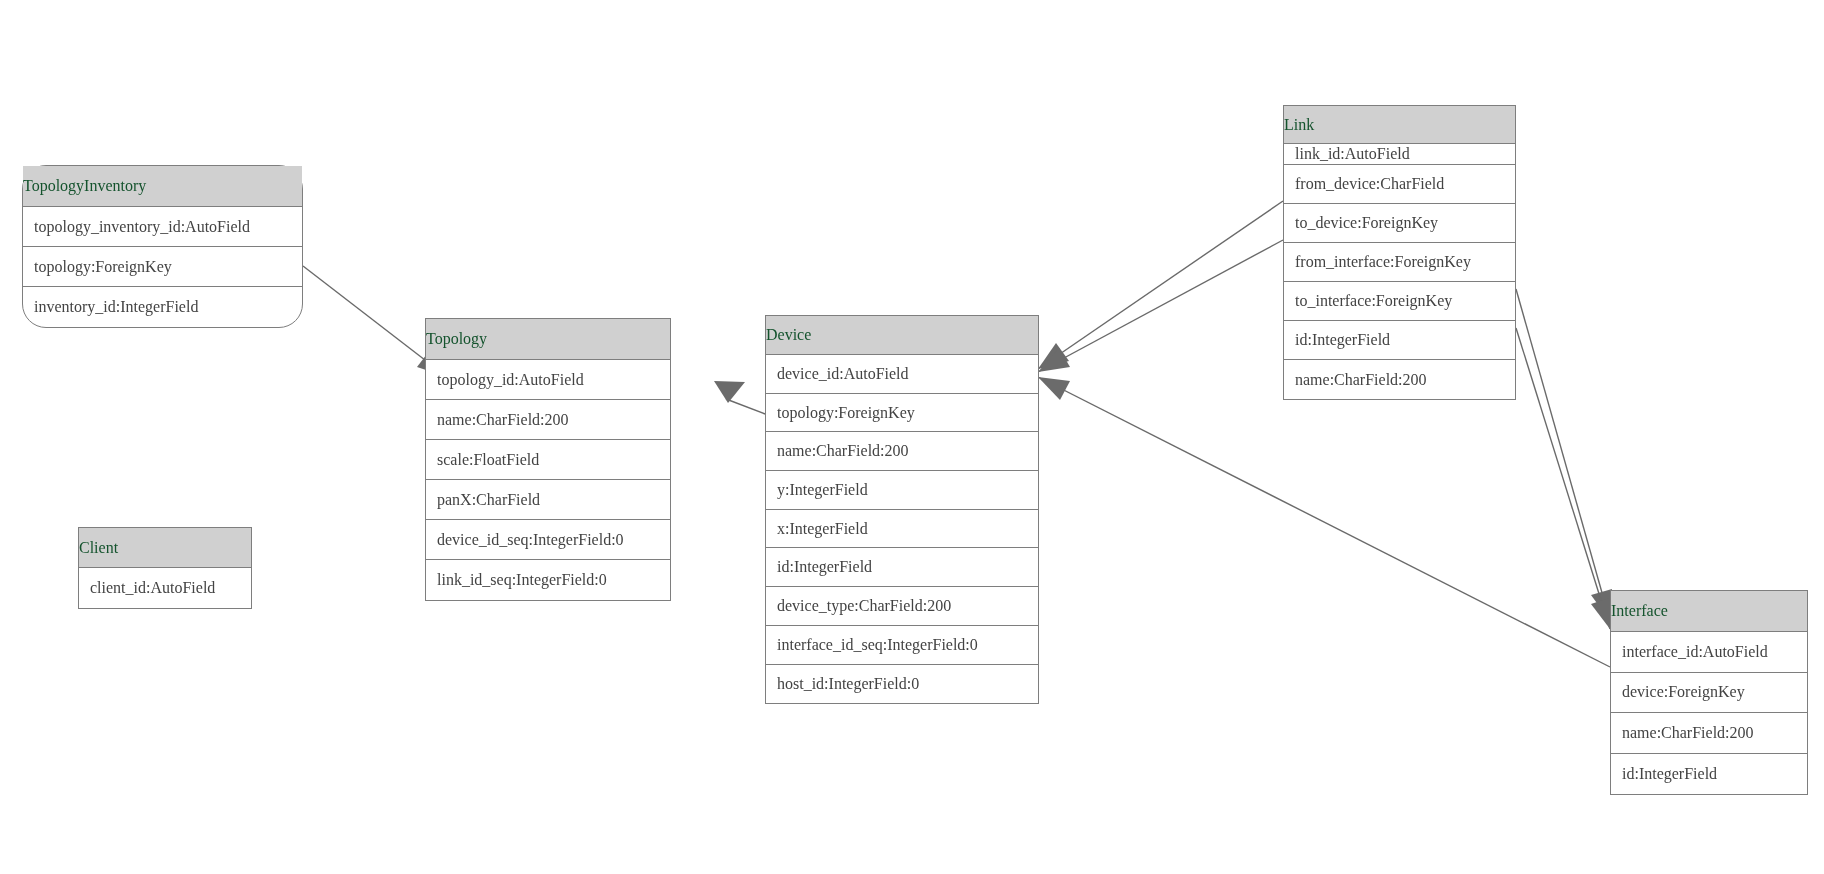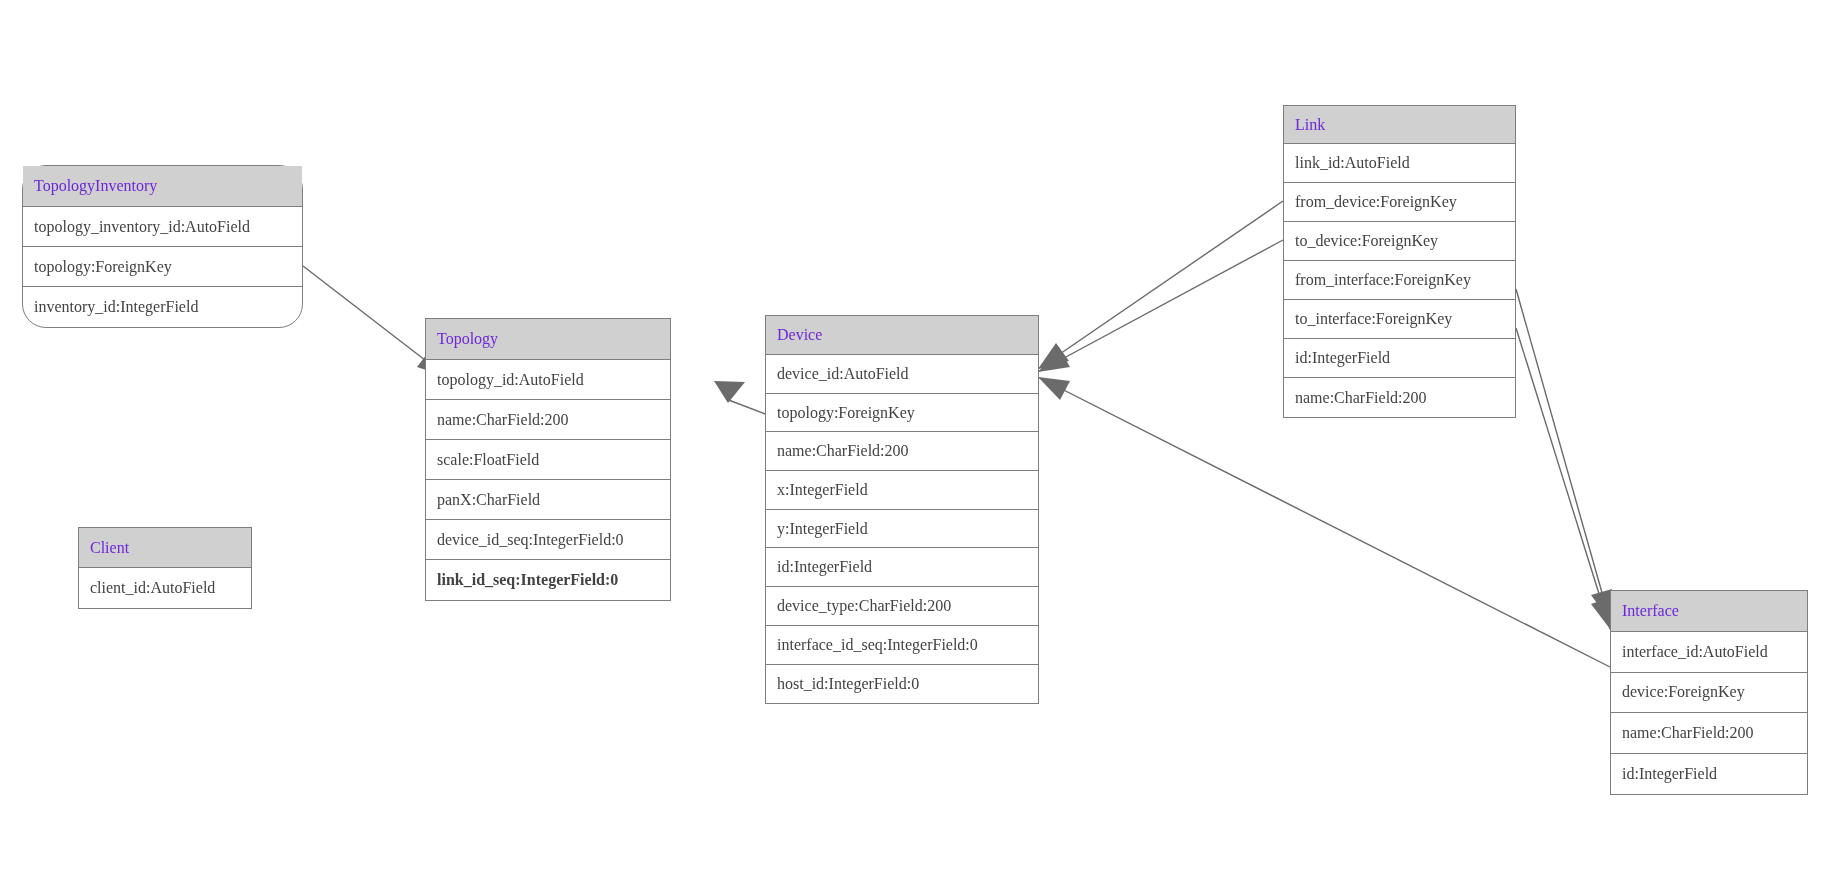--- a/index.html
+++ b/index.html
@@ -13,23 +13,22 @@
   .tbl {
     position: absolute;
     background: #ffffff;
     border: 1.5px solid #7e7e7e;
     box-sizing: border-box;
   }
   .tbl .hdr {
     background: #d0d0d0;
     border-bottom: 1.4px solid #7e7e7e;
     display: flex; align-items: center;
-    padding-left: 11px;
     box-sizing: border-box;
-    color: #6d28d9;
+    color: #14532d;
     font-size: 16px;
     white-space: nowrap;
     overflow: hidden;
   }
   .tbl .row {
     display: flex; align-items: center;
     padding-left: 11px;
     box-sizing: border-box;
     border-bottom: 1.4px solid #7e7e7e;
     color: #434343;
@@ -80,42 +79,42 @@
       <div class="row" style="height: 40px;">topology:ForeignKey</div>
       <div class="row" style="height: 40px;">inventory_id:IntegerField</div>
     </div>
     <div class="tbl" style="left: 425px; top: 318px; width: 246px;">
       <div class="hdr" style="height: 41px;">Topology</div>
       <div class="row" style="height: 40px;">topology_id:AutoField</div>
       <div class="row" style="height: 40px;">name:CharField:200</div>
       <div class="row" style="height: 40px;">scale:FloatField</div>
       <div class="row" style="height: 40px;">panX:CharField</div>
       <div class="row" style="height: 40px;">device_id_seq:IntegerField:0</div>
-      <div class="row" style="height: 40px; font-weight: bold;">link_id_seq:IntegerField:0</div>
+      <div class="row" style="height: 40px;">link_id_seq:IntegerField:0</div>
     </div>
     <div class="tbl" style="left: 78px; top: 527px; width: 174px;">
       <div class="hdr" style="height: 40px;">Client</div>
       <div class="row" style="height: 40px;">client_id:AutoField</div>
     </div>
     <div class="tbl" style="left: 765px; top: 315px; width: 274px;">
       <div class="hdr" style="height: 39px;">Device</div>
       <div class="row" style="height: 38.7px;">device_id:AutoField</div>
       <div class="row" style="height: 38.7px;">topology:ForeignKey</div>
       <div class="row" style="height: 38.7px;">name:CharField:200</div>
+      <div class="row" style="height: 38.7px;">y:IntegerField</div>
       <div class="row" style="height: 38.7px;">x:IntegerField</div>
-      <div class="row" style="height: 38.7px;">y:IntegerField</div>
       <div class="row" style="height: 38.7px;">id:IntegerField</div>
       <div class="row" style="height: 38.7px;">device_type:CharField:200</div>
       <div class="row" style="height: 38.7px;">interface_id_seq:IntegerField:0</div>
       <div class="row" style="height: 38.7px;">host_id:IntegerField:0</div>
     </div>
     <div class="tbl" style="left: 1283px; top: 105px; width: 233px;">
       <div class="hdr" style="height: 38px;">Link</div>
-      <div class="row" style="height: 39px;">link_id:AutoField</div>
-      <div class="row" style="height: 39px;">from_device:ForeignKey</div>
+      <div class="row" style="height: 21px;">link_id:AutoField</div>
+      <div class="row" style="height: 39px;">from_device:CharField</div>
       <div class="row" style="height: 39px;">to_device:ForeignKey</div>
       <div class="row" style="height: 39px;">from_interface:ForeignKey</div>
       <div class="row" style="height: 39px;">to_interface:ForeignKey</div>
       <div class="row" style="height: 39px;">id:IntegerField</div>
       <div class="row" style="height: 39px;">name:CharField:200</div>
     </div>
     <div class="tbl" style="left: 1610px; top: 590px; width: 198px;">
       <div class="hdr" style="height: 41px;">Interface</div>
       <div class="row" style="height: 40.5px;">interface_id:AutoField</div>
       <div class="row" style="height: 40.5px;">device:ForeignKey</div>

